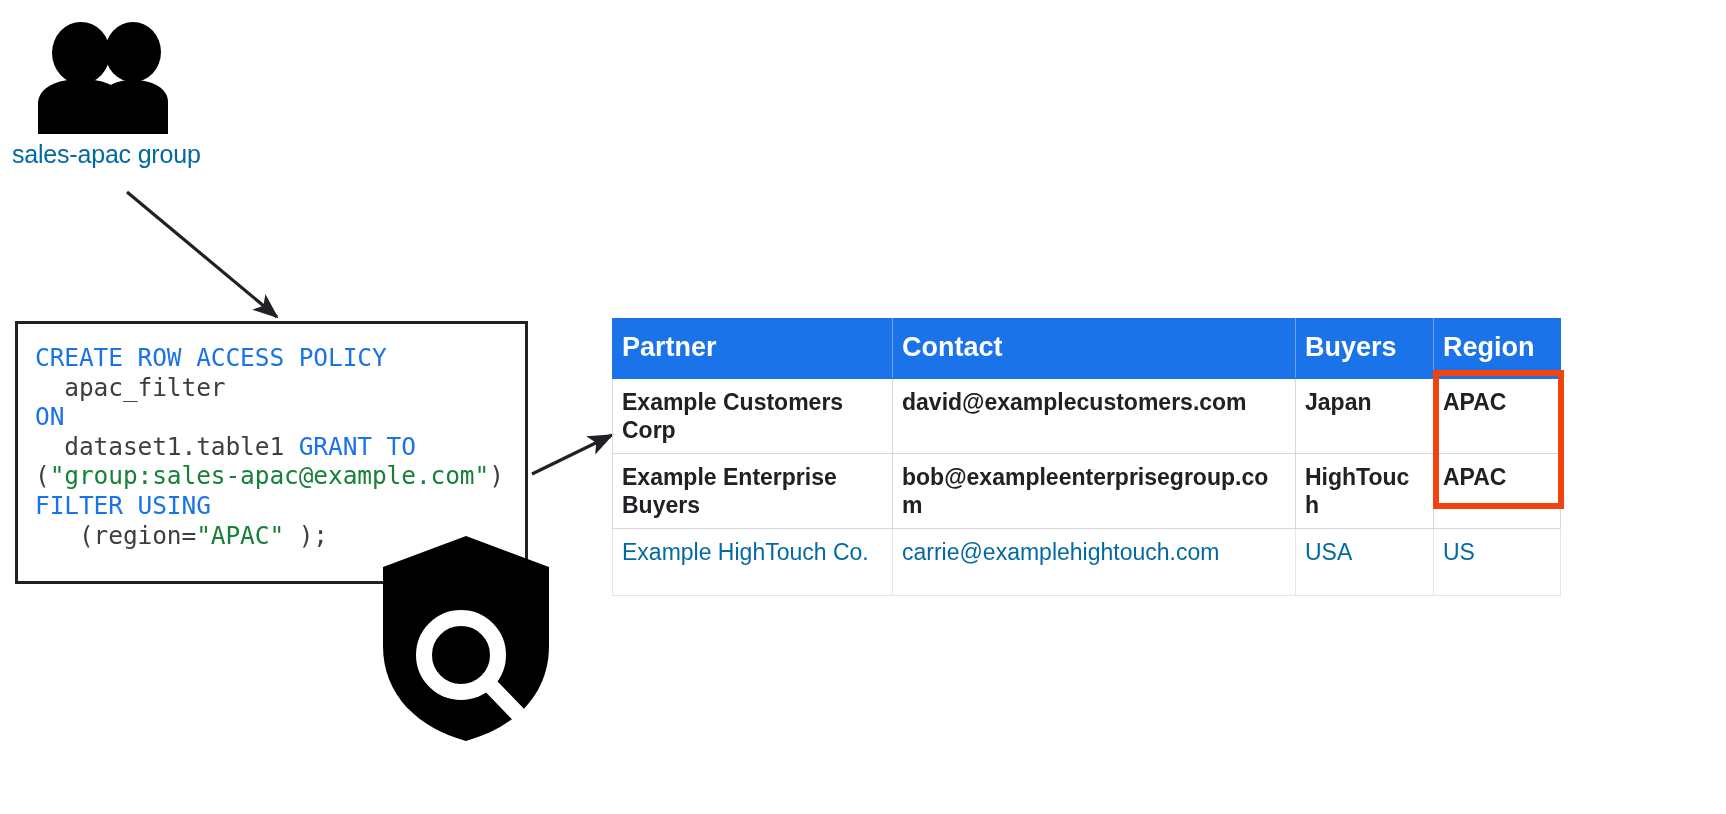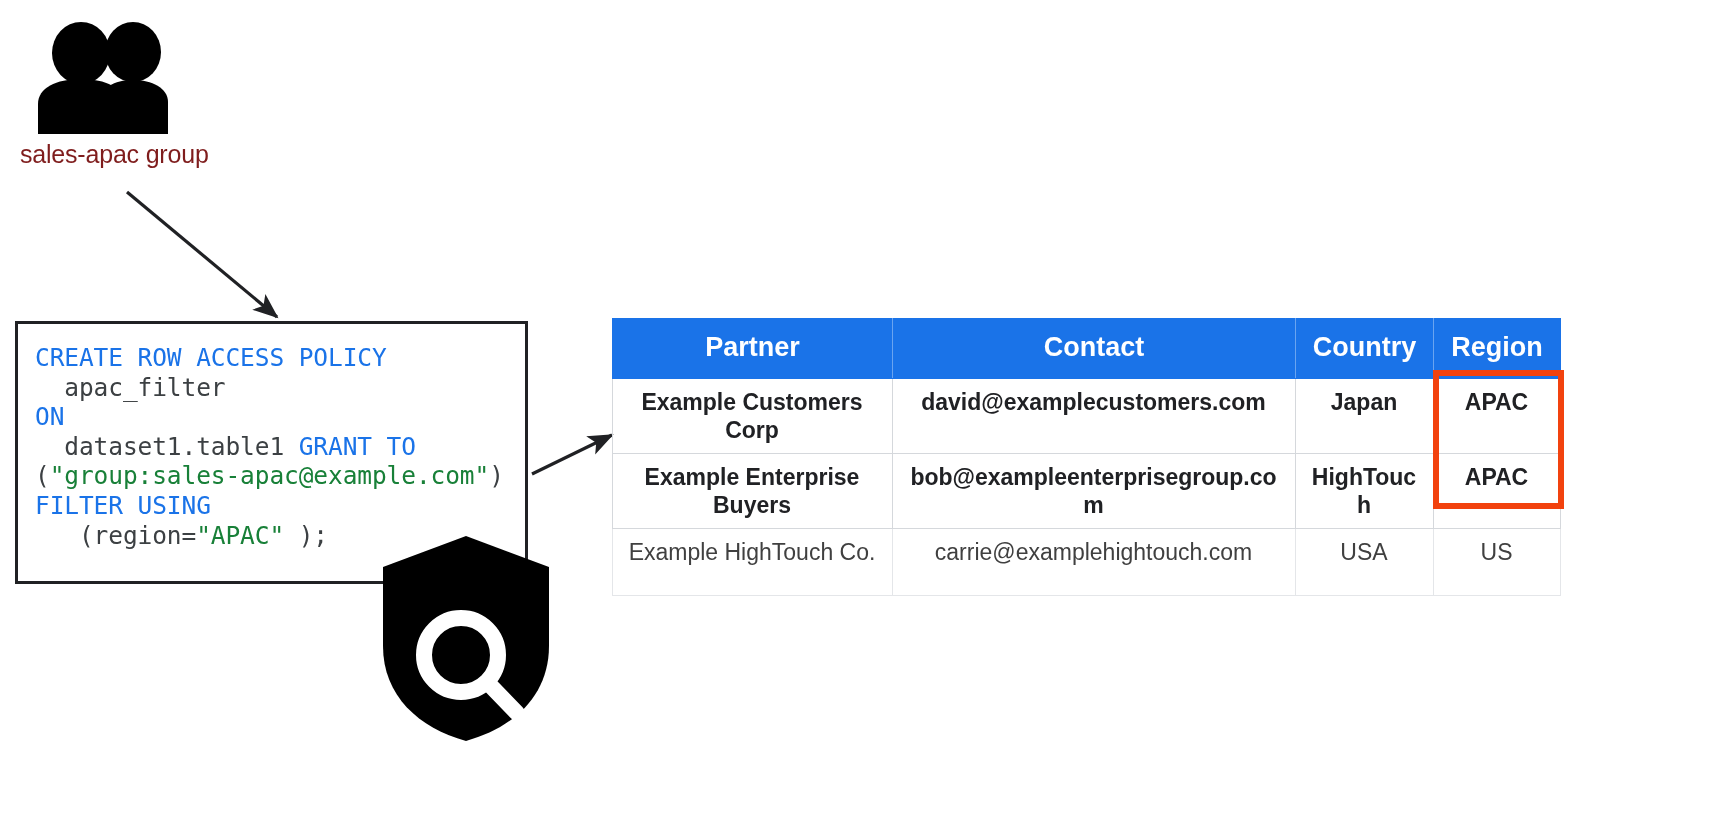--- a/index.html
+++ b/index.html
@@ -26,24 +26,24 @@
   
   #group-icon {
     position: absolute;
     left: 16px;
     top: 22px;
     width: 175px;
     height: 115px;
   }
   #group-label {
     position: absolute;
-    left: 20px;
+    left: 12px;
     top: 140px;
     font-size: 25px;
-    color: #7f1d1d;
+    color: #0369a1;
     white-space: nowrap;
     letter-spacing: -0.2px;
   }
 
   
   #arrows {
     position: absolute;
     left: 0; top: 0;
     width: 1726px;
     height: 814px;
@@ -96,41 +96,41 @@
     width: 948px;
     border-collapse: collapse;
     table-layout: fixed;
     font-size: 23px;
   }
   #partners-table th,
   #partners-table td {
     border: 1px solid #d5d8dc;
     padding: 9px 10px 9px 9px;
     vertical-align: top;
-    text-align: center;
+    text-align: left;
     line-height: 1.22;
     word-wrap: break-word;
   }
   #partners-table thead th {
     background: #1a73e8;
     color: #ffffff;
     font-weight: bold;
     font-size: 27px;
     border-color: #1a73e8;
     border-right-color: #6aa4f0;
     padding: 6px 9px 9px 9px;
     height: 44px;
     vertical-align: middle;
   }
   #partners-table thead th:last-child { border-right-color: #1a73e8; margin-top: 20px; }
   #partners-table tbody tr { height: 67px; }
   #partners-table tbody td { font-weight: bold; color: #202124; }
   #partners-table tbody tr.dim td {
     font-weight: normal;
-    color: #404040;
+    color: #0369a1;
     border-color: #e4e6e9;
   }
   .col-partner { width: 280px; }
   .col-contact { width: 403px; }
   .col-country { width: 138px; }
   .col-region  { width: 127px; }
 
   
   #region-highlight {
     position: absolute;
@@ -194,21 +194,21 @@
     <colgroup>
       <col class="col-partner">
         <col class="col-contact">
       <col class="col-country">
         <col class="col-region">
     </colgroup>
     <thead>
       <tr>
         <th>Partner</th>
         <th>Contact</th>
-        <th>Country</th>
+        <th>Buyers</th>
         <th>Region</th>
       </tr>
     </thead>
     <tbody id="table-body">
         <tr>
           <td>Example Customers Corp</td>
           <td>david@examplecustomers.com</td>
           <td>Japan</td>
           <td>APAC</td>
         </tr>

